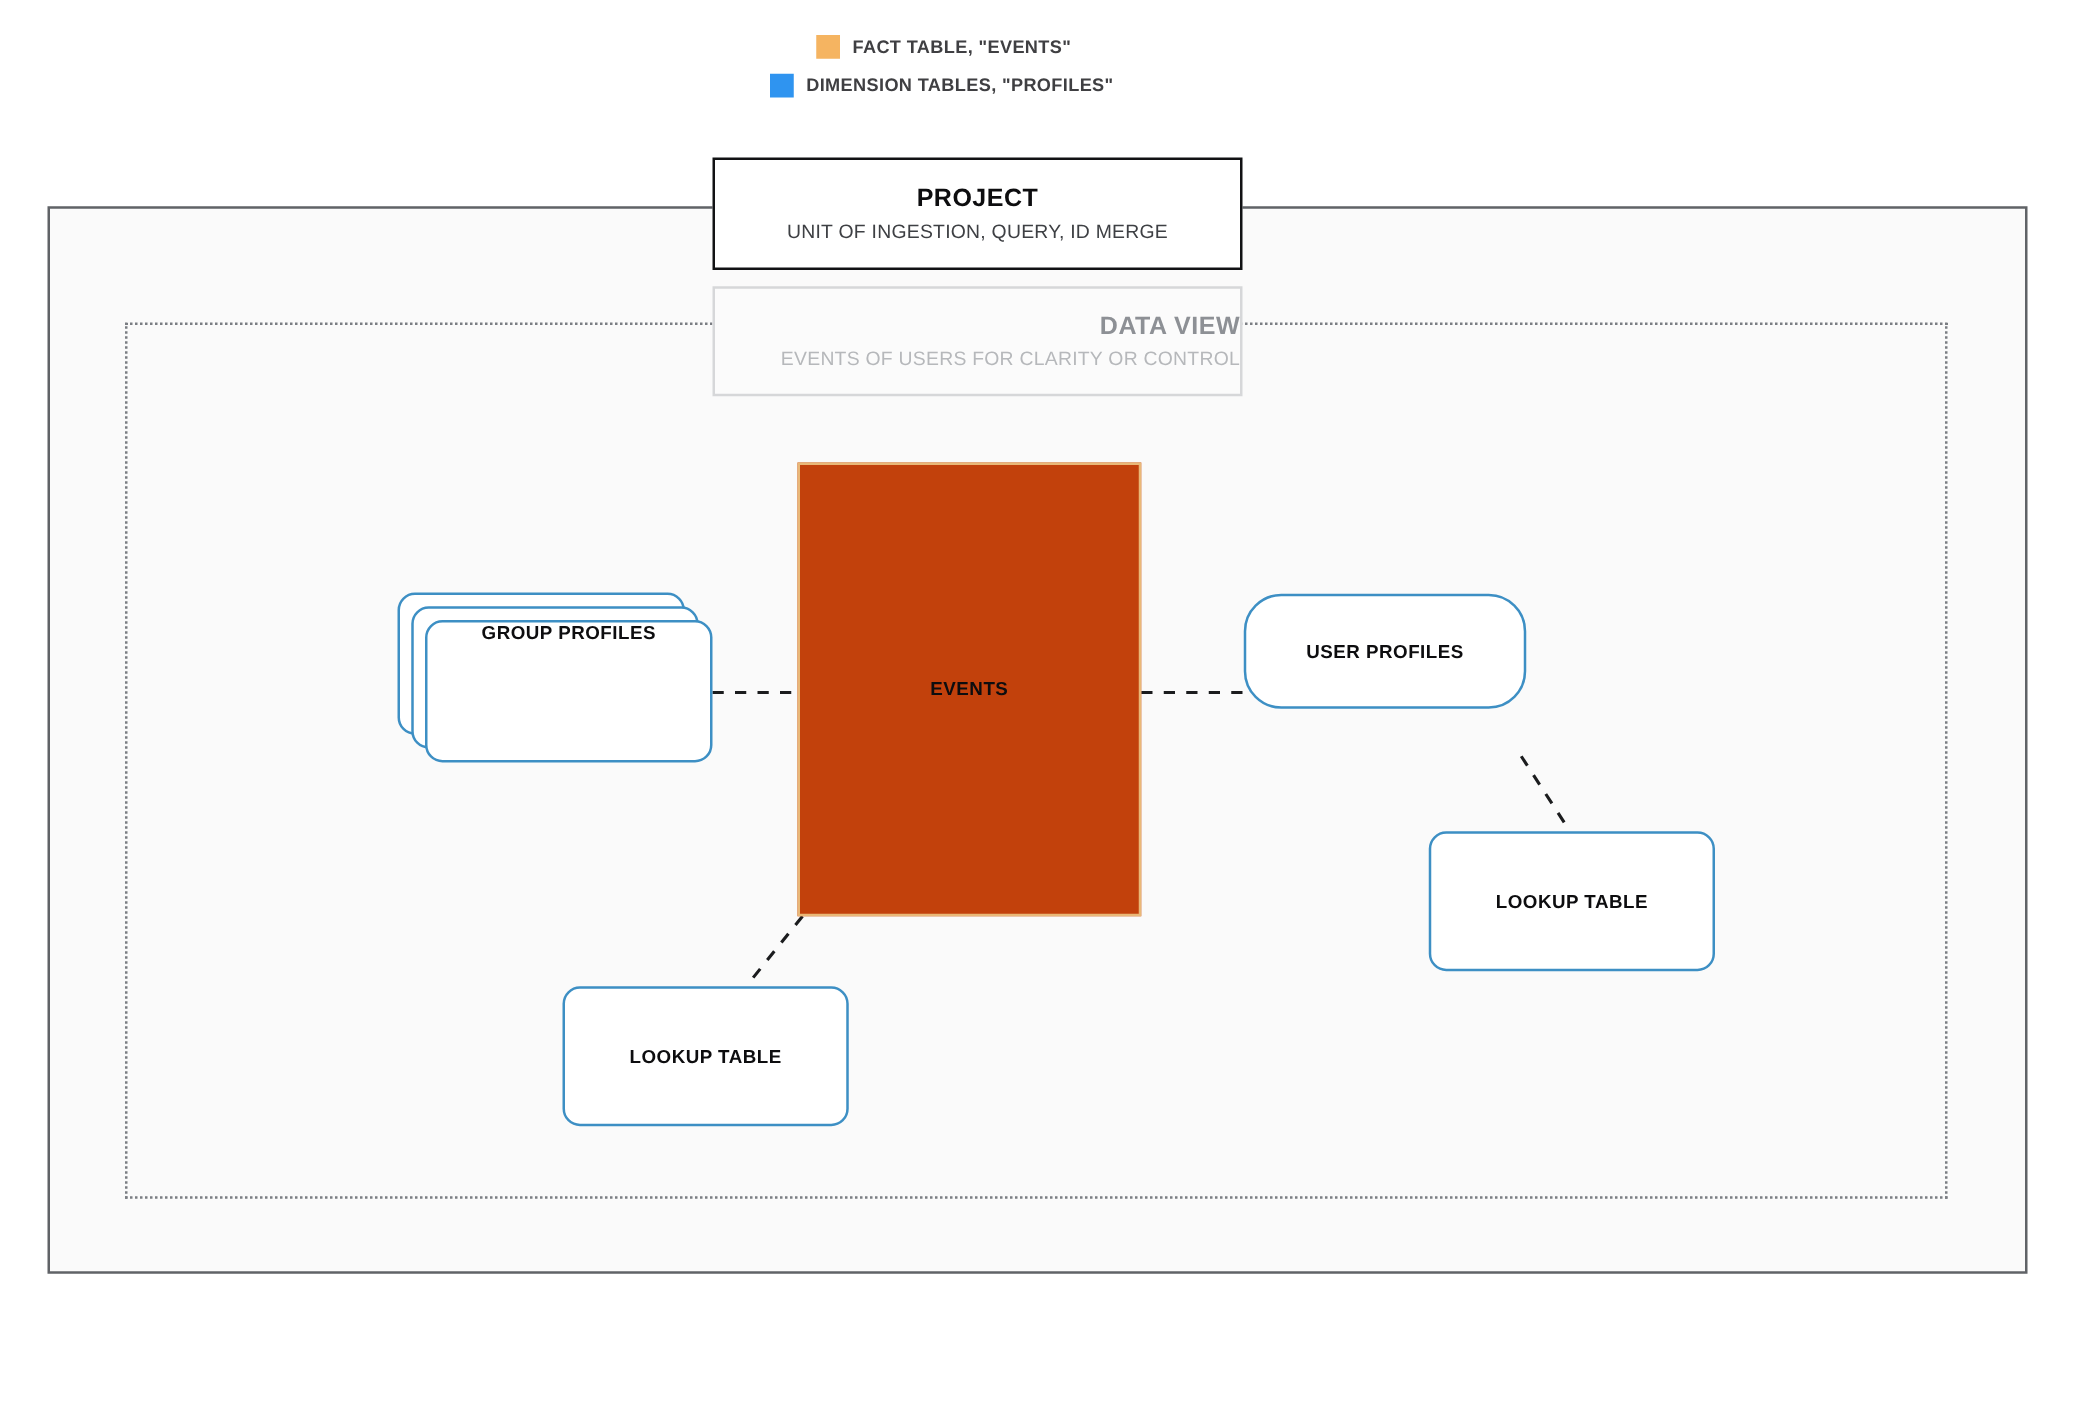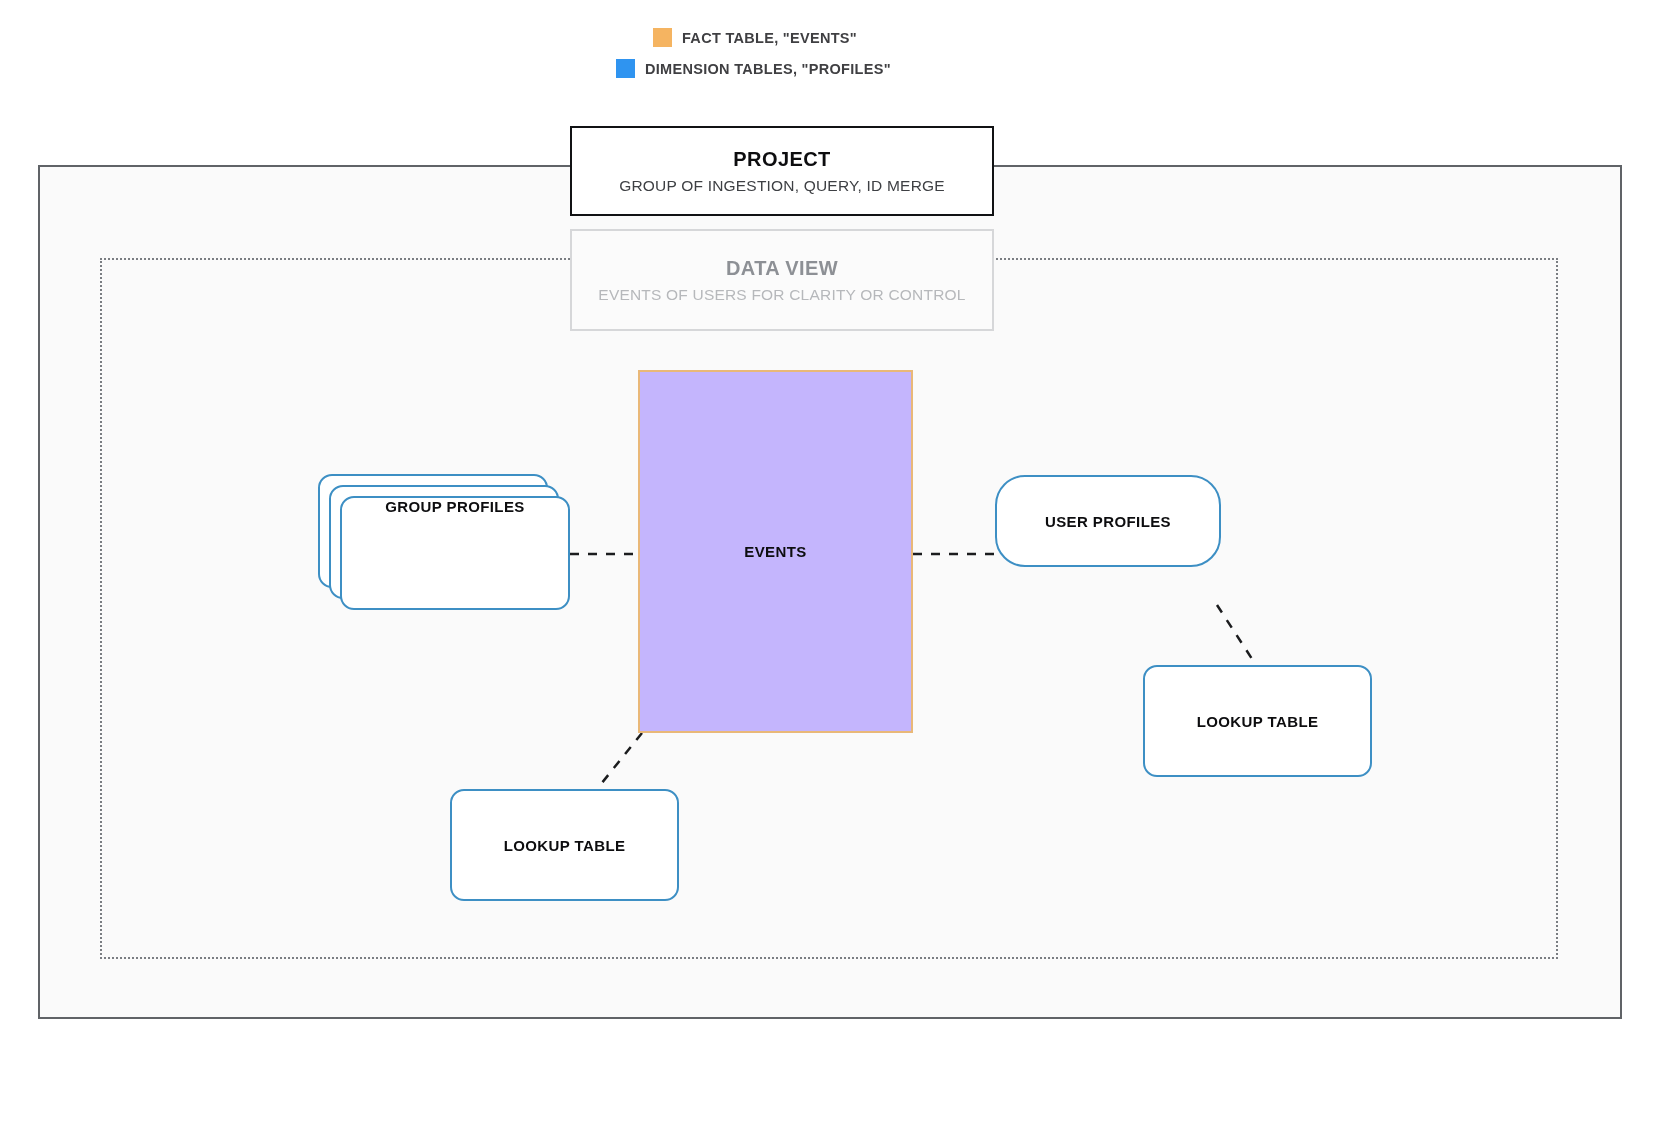--- a/index.html
+++ b/index.html
@@ -93,27 +93,27 @@
     font-size: 15.5px;
     color: #3e4044;
     letter-spacing: 0.2px;
   }
 
   #dataview-card {
     position: absolute;
     left: 570px;
     top: 229px;
     width: 424px;
-    height: 102px;
+    height: 88px;
     background: #fbfbfb;
     border: 2px solid #d6d7d9;
     box-sizing: border-box;
     display: flex;
     flex-direction: column;
-    align-items: center;
+    align-items: flex-end;
     justify-content: center;
   }
   #dataview-card .card-title {
     font-size: 20px;
     font-weight: bold;
     color: #8d9095;
     letter-spacing: 0.4px;
     margin-bottom: 6px;
   }
   #dataview-card .card-sub {
@@ -122,21 +122,21 @@
     letter-spacing: 0.2px;
   }
 
   
   #events-box {
     position: absolute;
     left: 638px;
     top: 370px;
     width: 275px;
     height: 363px;
-    background: #c4b5fd;
+    background: #c2410c;
     border: 2px solid #e9b878;
     box-sizing: border-box;
     display: flex;
     align-items: center;
     justify-content: center;
   }
   #events-box .node-label {
     font-size: 15px;
     font-weight: bold;
     color: #0d0d0f;
@@ -249,21 +249,21 @@
 
   <line x1="913" y1="554" x2="995" y2="554" stroke="#1b1c1e" stroke-width="2.5" stroke-dasharray="9 9"></line>
 
   <line x1="642" y1="733" x2="597" y2="789" stroke="#1b1c1e" stroke-width="2.5" stroke-dasharray="9 9"></line>
 
   <line x1="1217" y1="605" x2="1256" y2="665" stroke="#1b1c1e" stroke-width="2.5" stroke-dasharray="9 9"></line>
 </svg>
 
 <div id="project-card">
   <div class="card-title">PROJECT</div>
-  <div class="card-sub">GROUP OF INGESTION, QUERY, ID MERGE</div>
+  <div class="card-sub">UNIT OF INGESTION, QUERY, ID MERGE</div>
 </div>
 
 <div id="dataview-card">
   <div class="card-title">DATA VIEW</div>
   <div class="card-sub">EVENTS OF USERS FOR CLARITY OR CONTROL</div>
 </div>
 
 <div id="events-box">
   <span class="node-label">EVENTS</span>
 </div>

